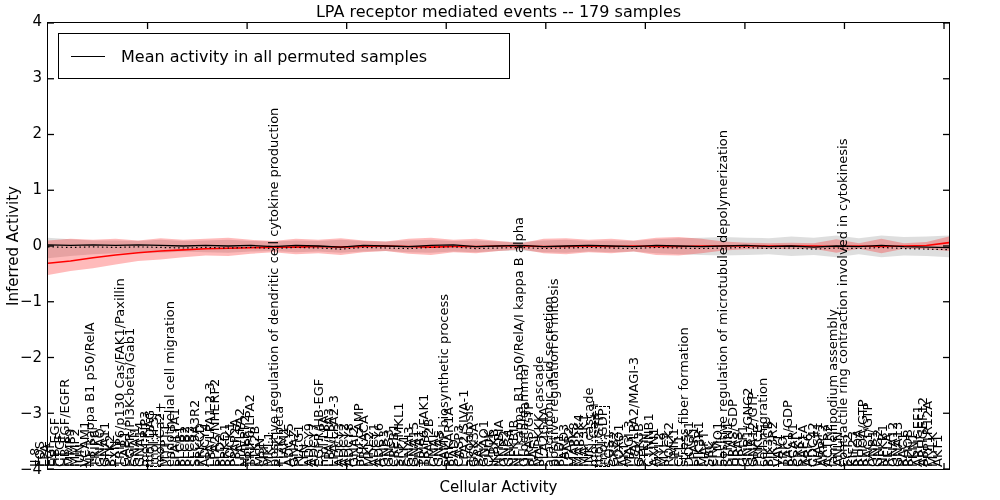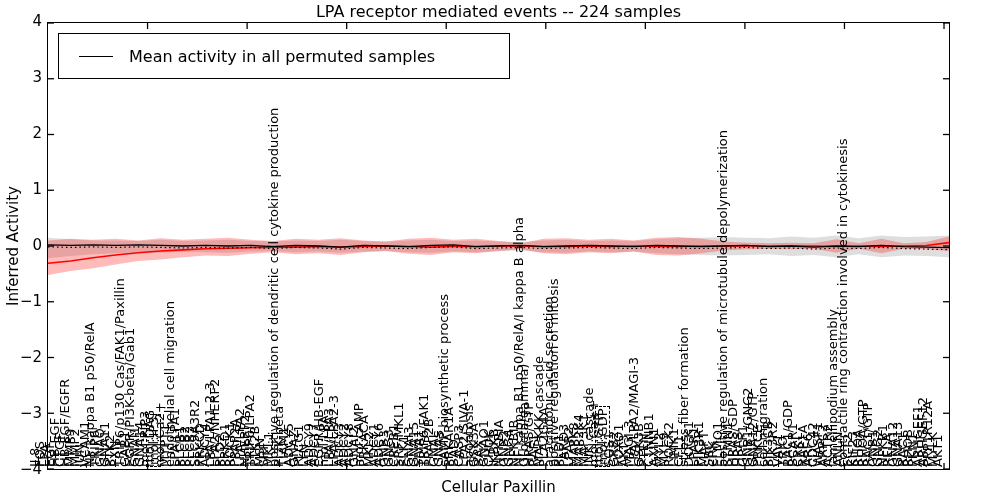--- a/index.html
+++ b/index.html
@@ -17,21 +17,21 @@
   }
   .plot svg{position:absolute;left:0;top:0;width:100%;height:100%;z-index:1;}
   .xlabels{position:absolute;left:0;top:0;width:100%;height:100%;z-index:2;}
   .xtlabel{
     position:absolute;bottom:2px;font-size:13px;line-height:13px;white-space:nowrap;
     transform:rotate(-90deg);transform-origin:0 100%;color:#000;
   }
   .xtlabel.dashedbox{border:1px dashed #000;padding:0 1px;}
   .legend{
     position:absolute;left:10px;top:10px;width:452px;box-sizing:border-box;
-    border:1.6px solid #000;background:#fff;z-index:10;padding:9px 10px 9px 20px;
+    border:1.6px solid #000;background:#fff;z-index:10;padding:9px 10px 9px 12px;
   }
   .legend-entry{display:flex;align-items:center;height:26px;}
   .legend-line{width:34px;height:0;border-top:1.7px solid #000;margin-right:16px;flex:none;}
   .legend-text{font-size:16px;white-space:nowrap;}
   .ytick-label{
     position:absolute;left:0;width:42px;text-align:right;font-size:15px;
     line-height:15px;
   }
   .ylabel{
     position:absolute;left:13px;top:246px;transform:translate(-50%,-50%) rotate(-90deg);
@@ -40,21 +40,21 @@
   .xlabel-axis{
     position:absolute;left:47px;top:478px;width:903px;text-align:center;
     font-size:15px;
   }
 </style>
 </head>
 <body>
 
 <div class="figure">
 
-  <div class="title">LPA receptor mediated events -- 224 samples</div>
+  <div class="title">LPA receptor mediated events -- 179 samples</div>
 
   <div class="ylabel">Inferred Activity</div>
 
   <div id="ytick-container">
       <div class="ytick-label" style="top: 14px;">4</div>
       <div class="ytick-label" style="top: 70px;">3</div>
       <div class="ytick-label" style="top: 126px;">2</div>
       <div class="ytick-label" style="top: 182px;">1</div>
       <div class="ytick-label" style="top: 238px;">0</div>
       <div class="ytick-label" style="top: 294px;">−1</div>
@@ -294,15 +294,15 @@
       </div>
 
     <div class="legend">
       <div class="legend-entry">
         <div class="legend-line" id="legend-line-0" style="border-top-color: rgb(0, 0, 0);"></div>
         <div class="legend-text">Mean activity in all permuted samples</div>
       </div>
     </div>
   </div>
 
-  <div class="xlabel-axis">Cellular Paxillin</div>
+  <div class="xlabel-axis">Cellular Activity</div>
 
 </div>
 
 </body></html>

